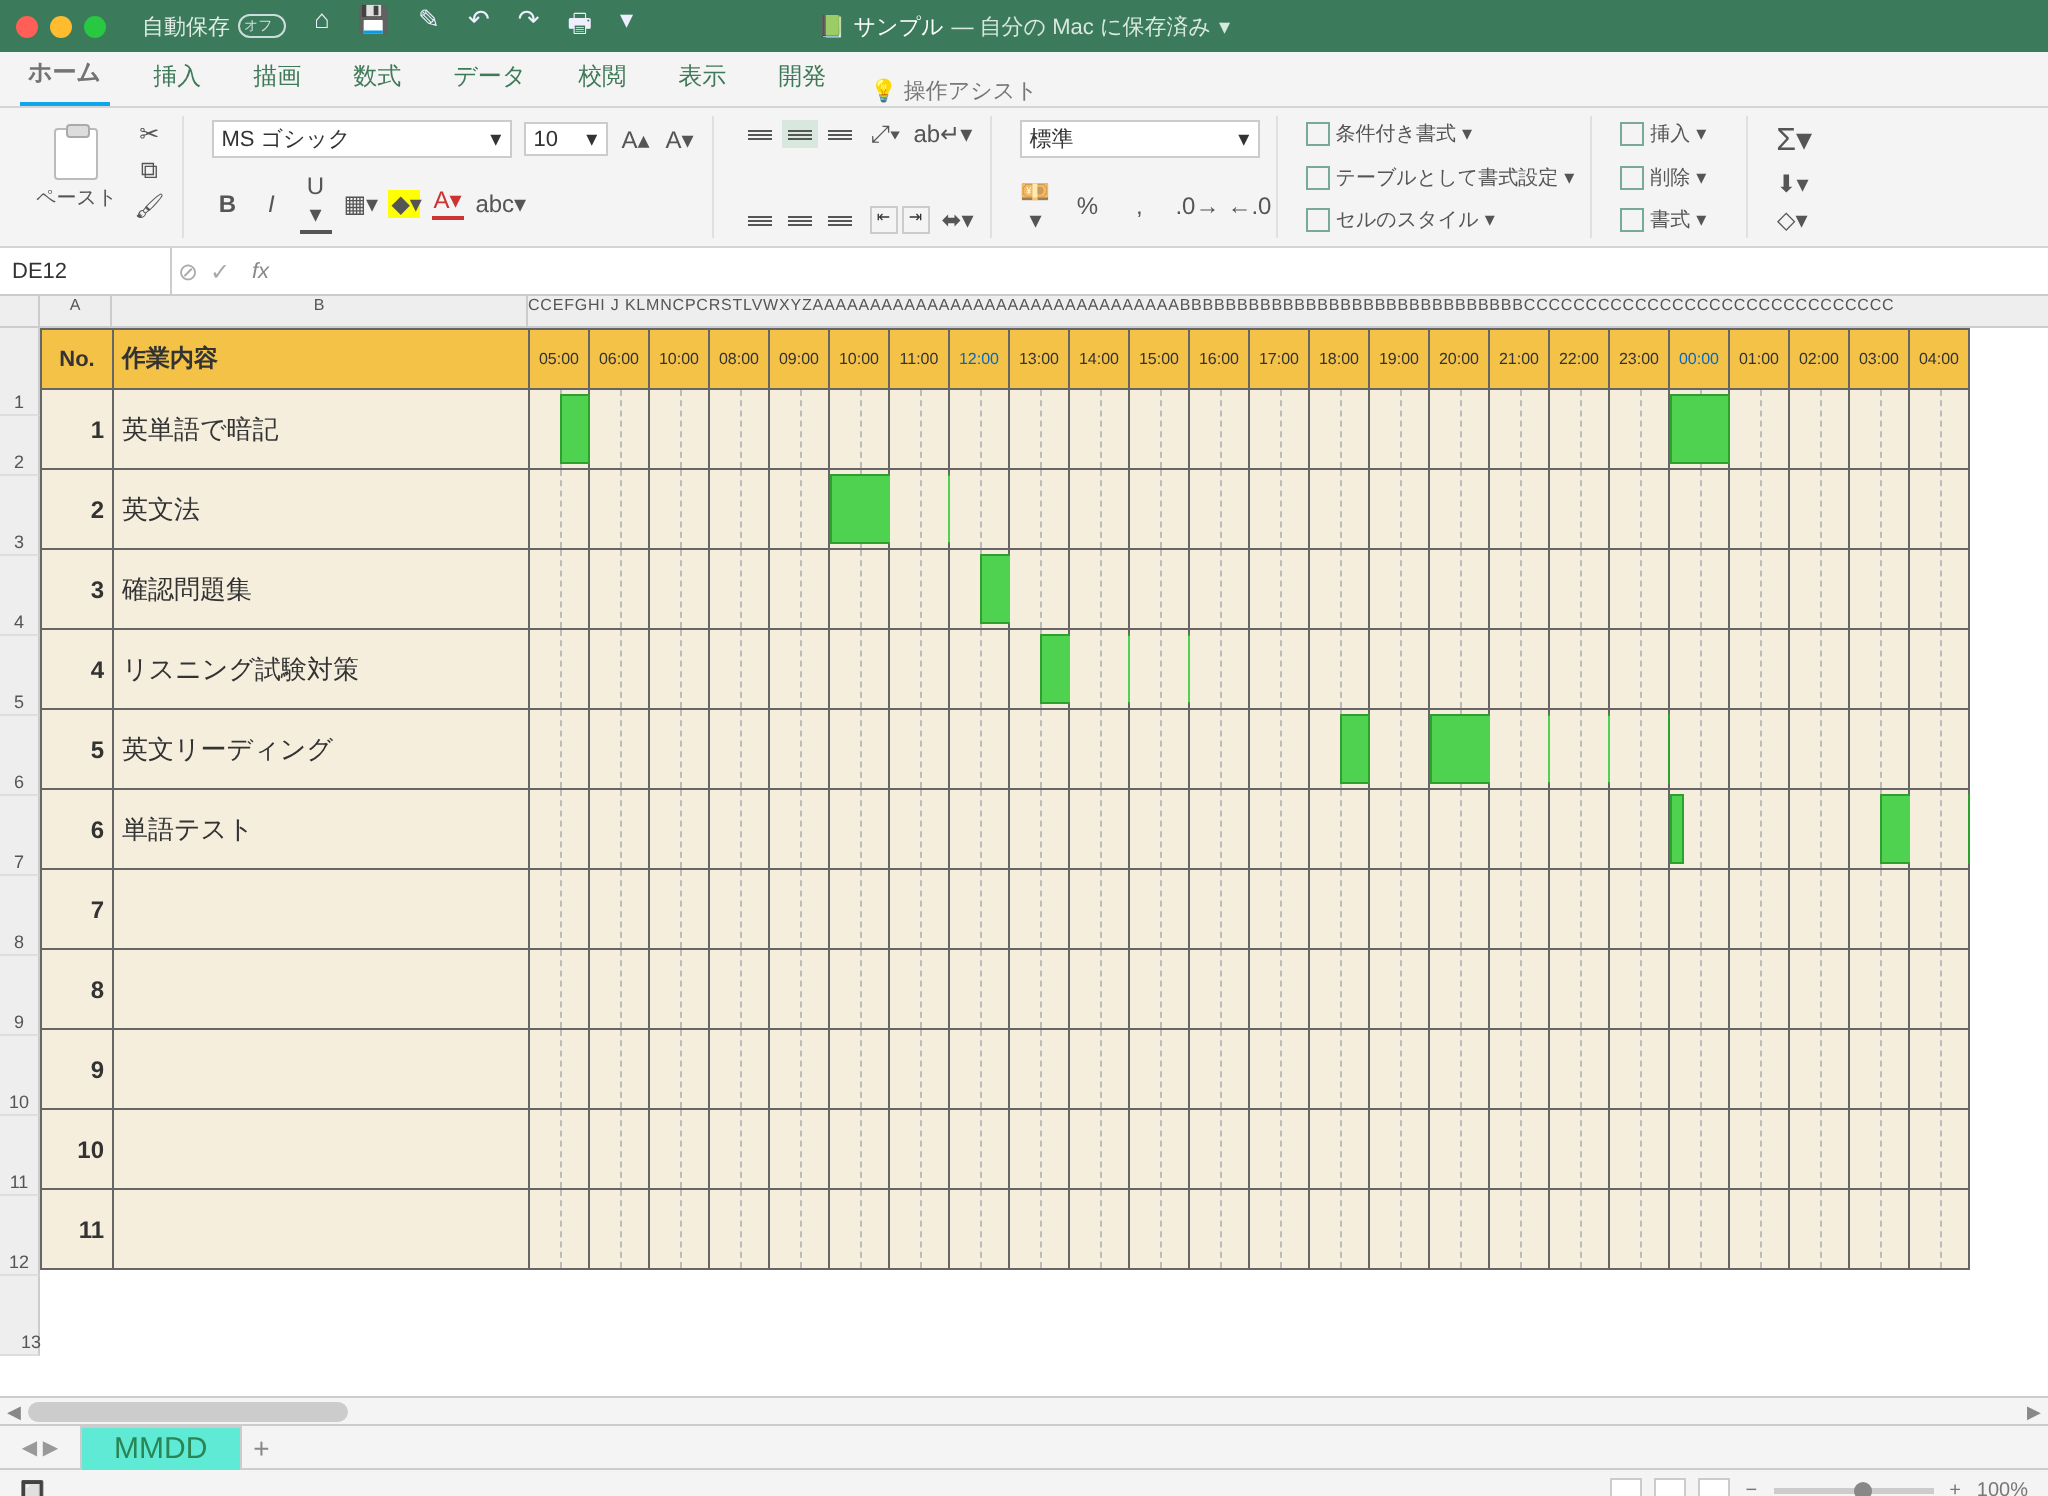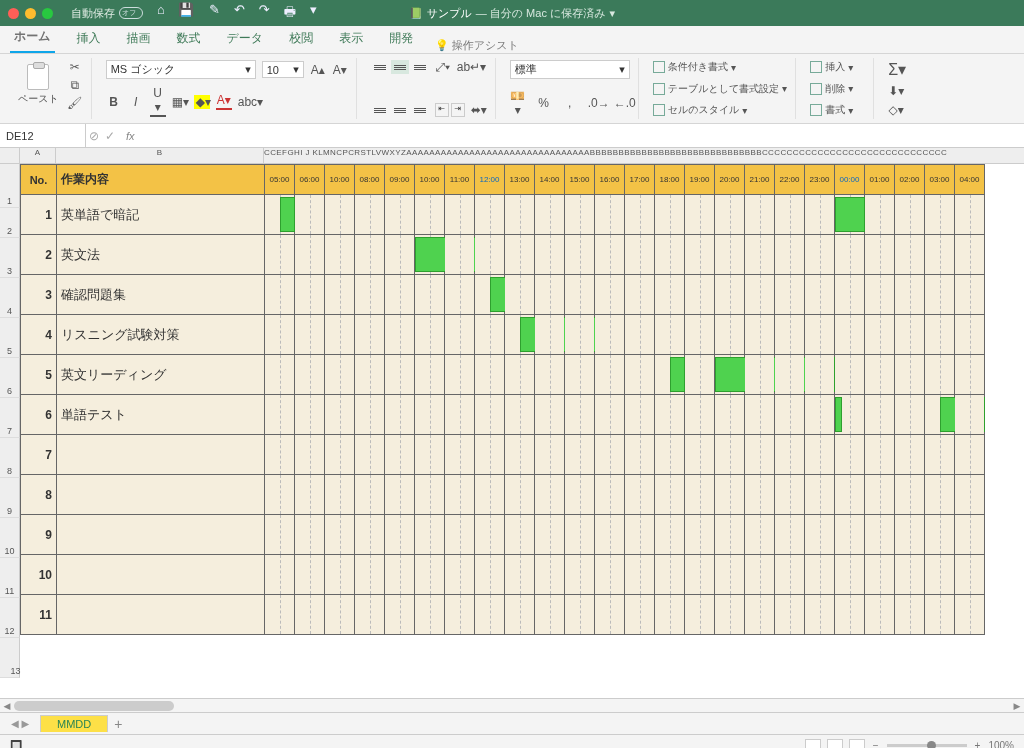--- a/index.html
+++ b/index.html
@@ -85,21 +85,21 @@
 td.hr.mid{border-left:1px solid #5aa3e0}
 .bar{position:absolute;top:2px;bottom:2px;background:#4fd24f;border:1px solid #2ea02e}
 
 
 .scroll-h{height:14px;background:#f4f4f4;border-top:1px solid #ccc;display:flex;align-items:center}
 .scroll-h .tri{width:14px;text-align:center;color:#888;font-size:9px}
 .scroll-h .track{flex:1;height:10px;position:relative}
 .scroll-h .thumb{position:absolute;left:0px;width:160px;height:10px;background:#ccc;border-radius:5px}
 .tabs-bar{height:22px;background:#f4f4f4;border-top:1px solid #ccc;display:flex;align-items:center}
 .tabs-bar .nav{width:40px;text-align:center;color:#999;font-size:10px}
-.tabs-bar .stab{background:#fde047;border:1px solid #ccc;border-bottom:none;padding:2px 16px;font-size:11px;color:#2a8454}
+.tabs-bar .stab{background:#5eead4;border:1px solid #ccc;border-bottom:none;padding:2px 16px;font-size:15px;color:#2a8454}
 .tabs-bar .plus{margin-left:6px;color:#888;font-size:14px}
 .status{height:22px;background:#f4f4f4;border-top:1px solid #ccc;display:flex;align-items:center;justify-content:space-between;padding:0 10px;font-size:10px;color:#777}
 .zoom{display:flex;align-items:center;gap:8px}
 .zoom .slider{width:80px;height:3px;background:#ccc;position:relative}
 .zoom .slider:before{content:"";position:absolute;left:50%;top:-3px;width:9px;height:9px;background:#888;border-radius:50%}
 .viewbtns{display:flex;gap:6px}
 .viewbtns span{width:16px;height:14px;border:1px solid #ccc;background:#fff}
 </style>
 </head>
 <body>

